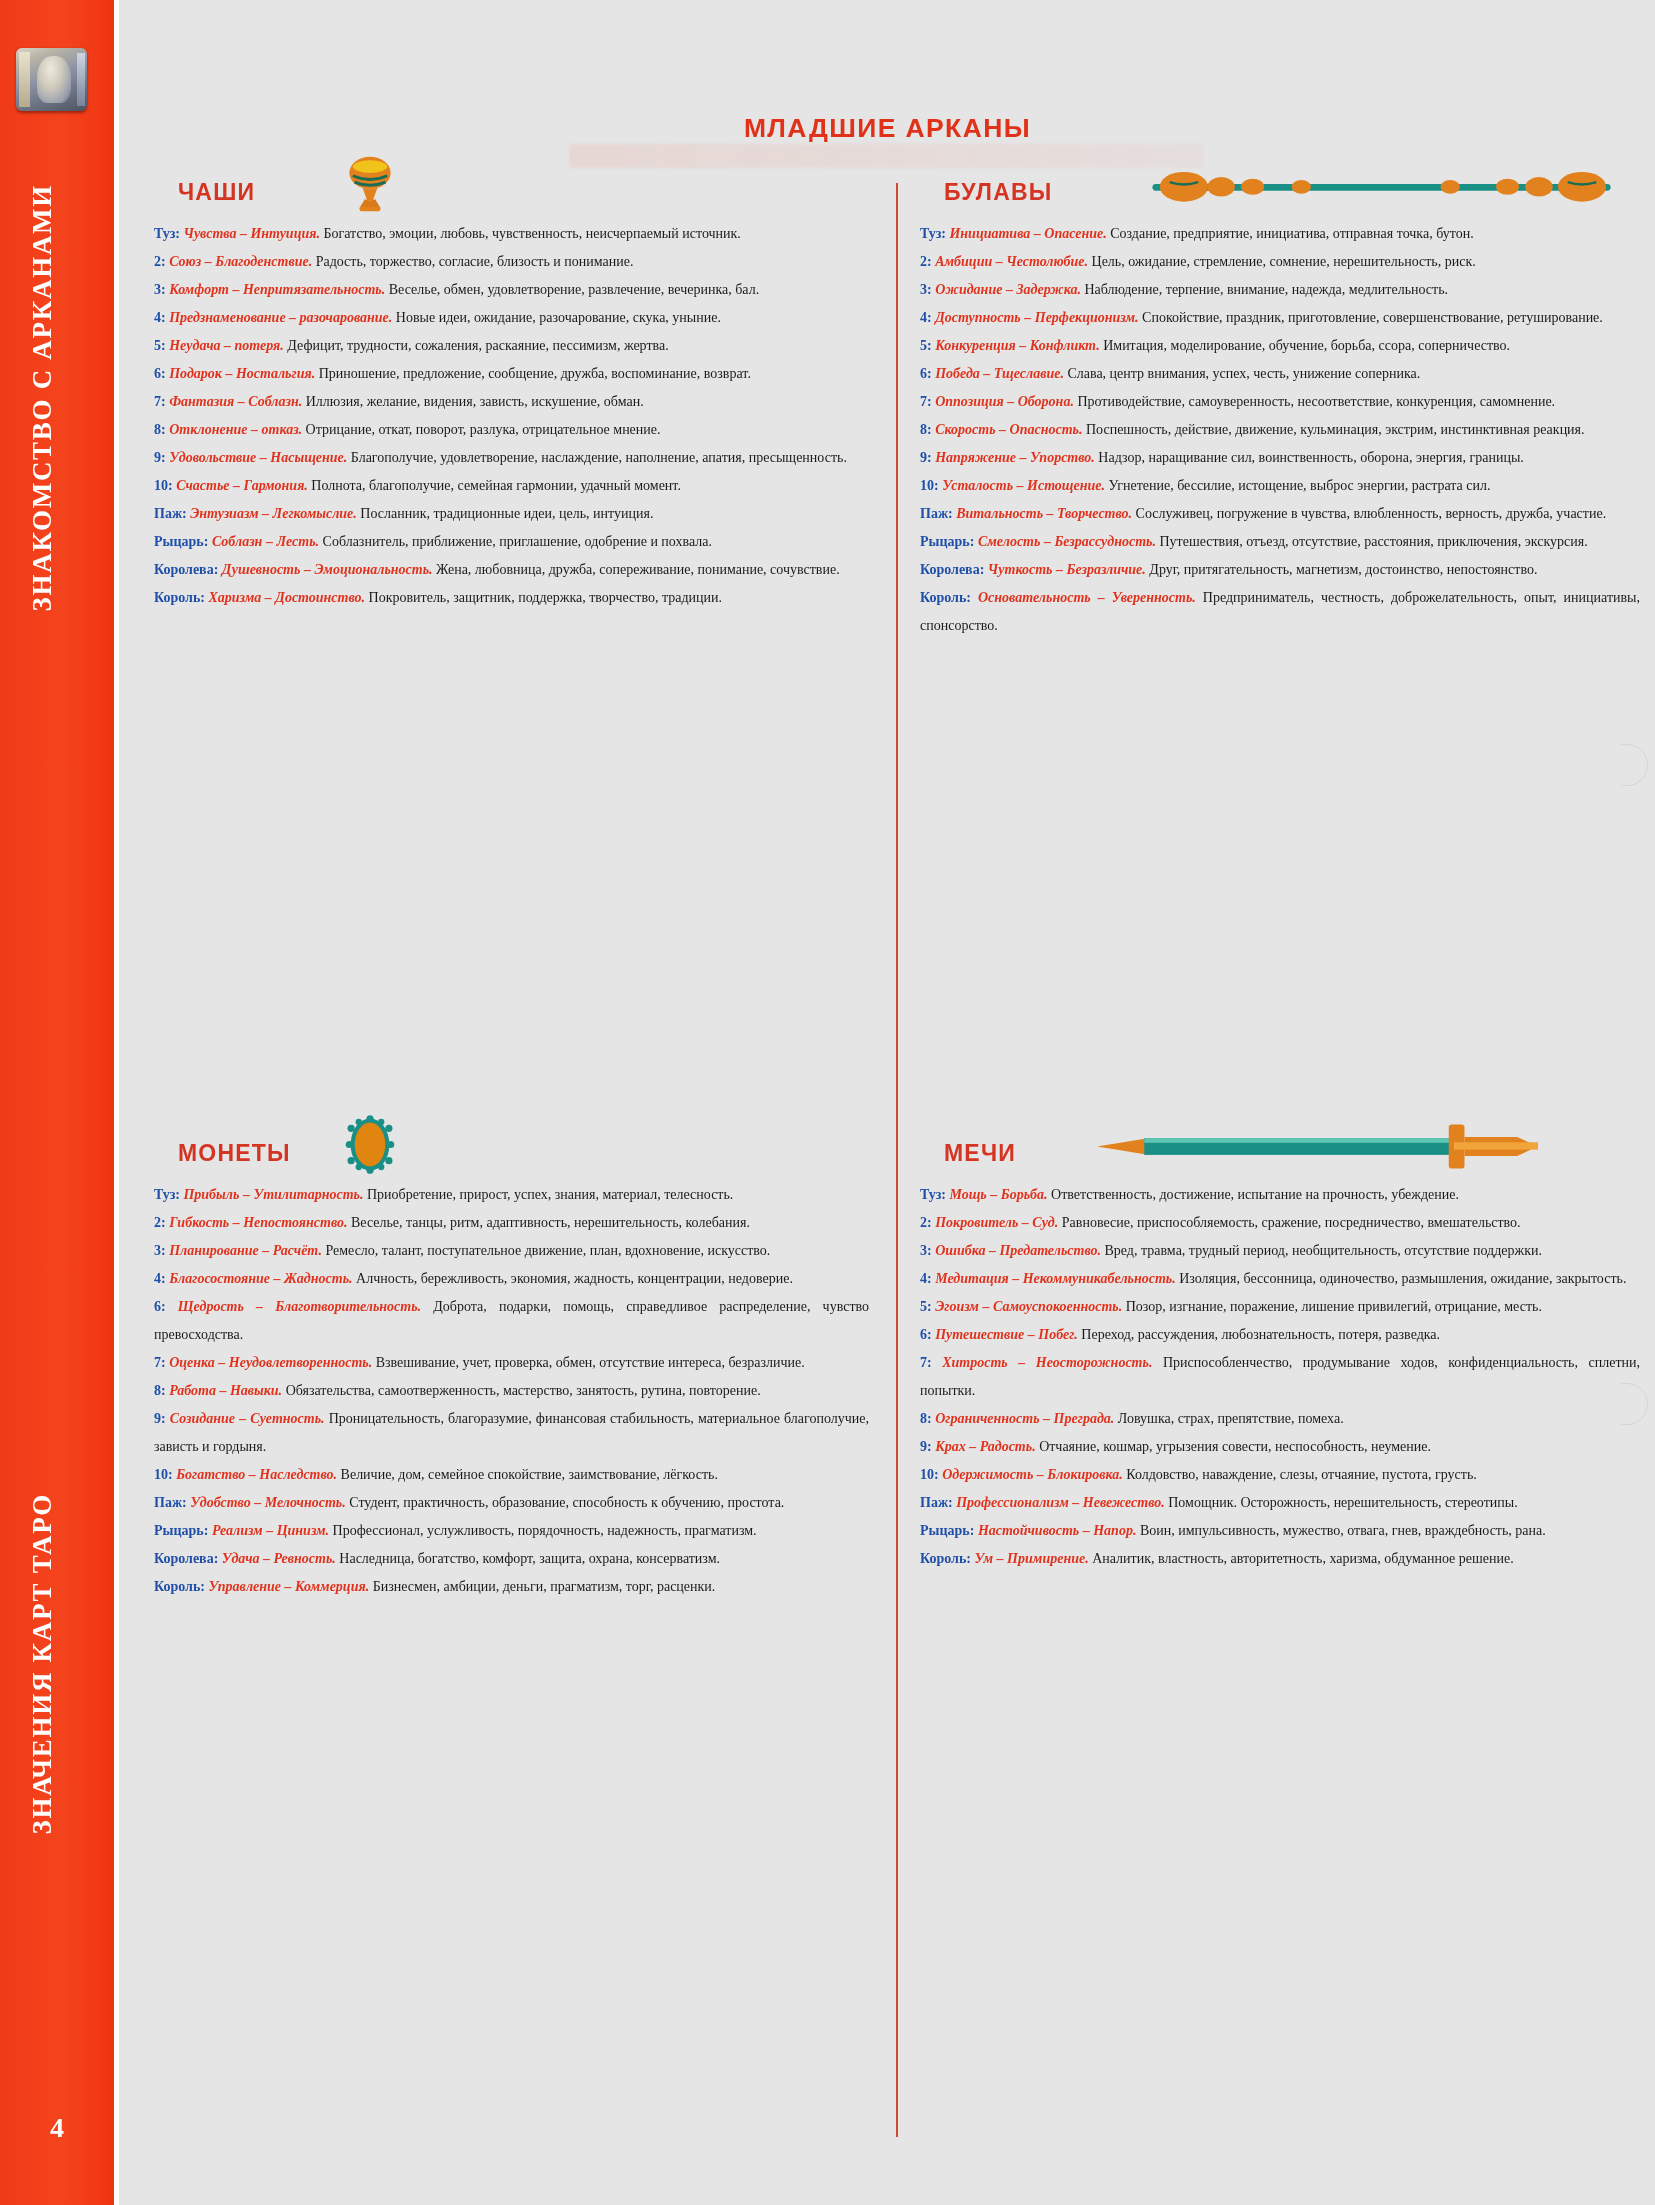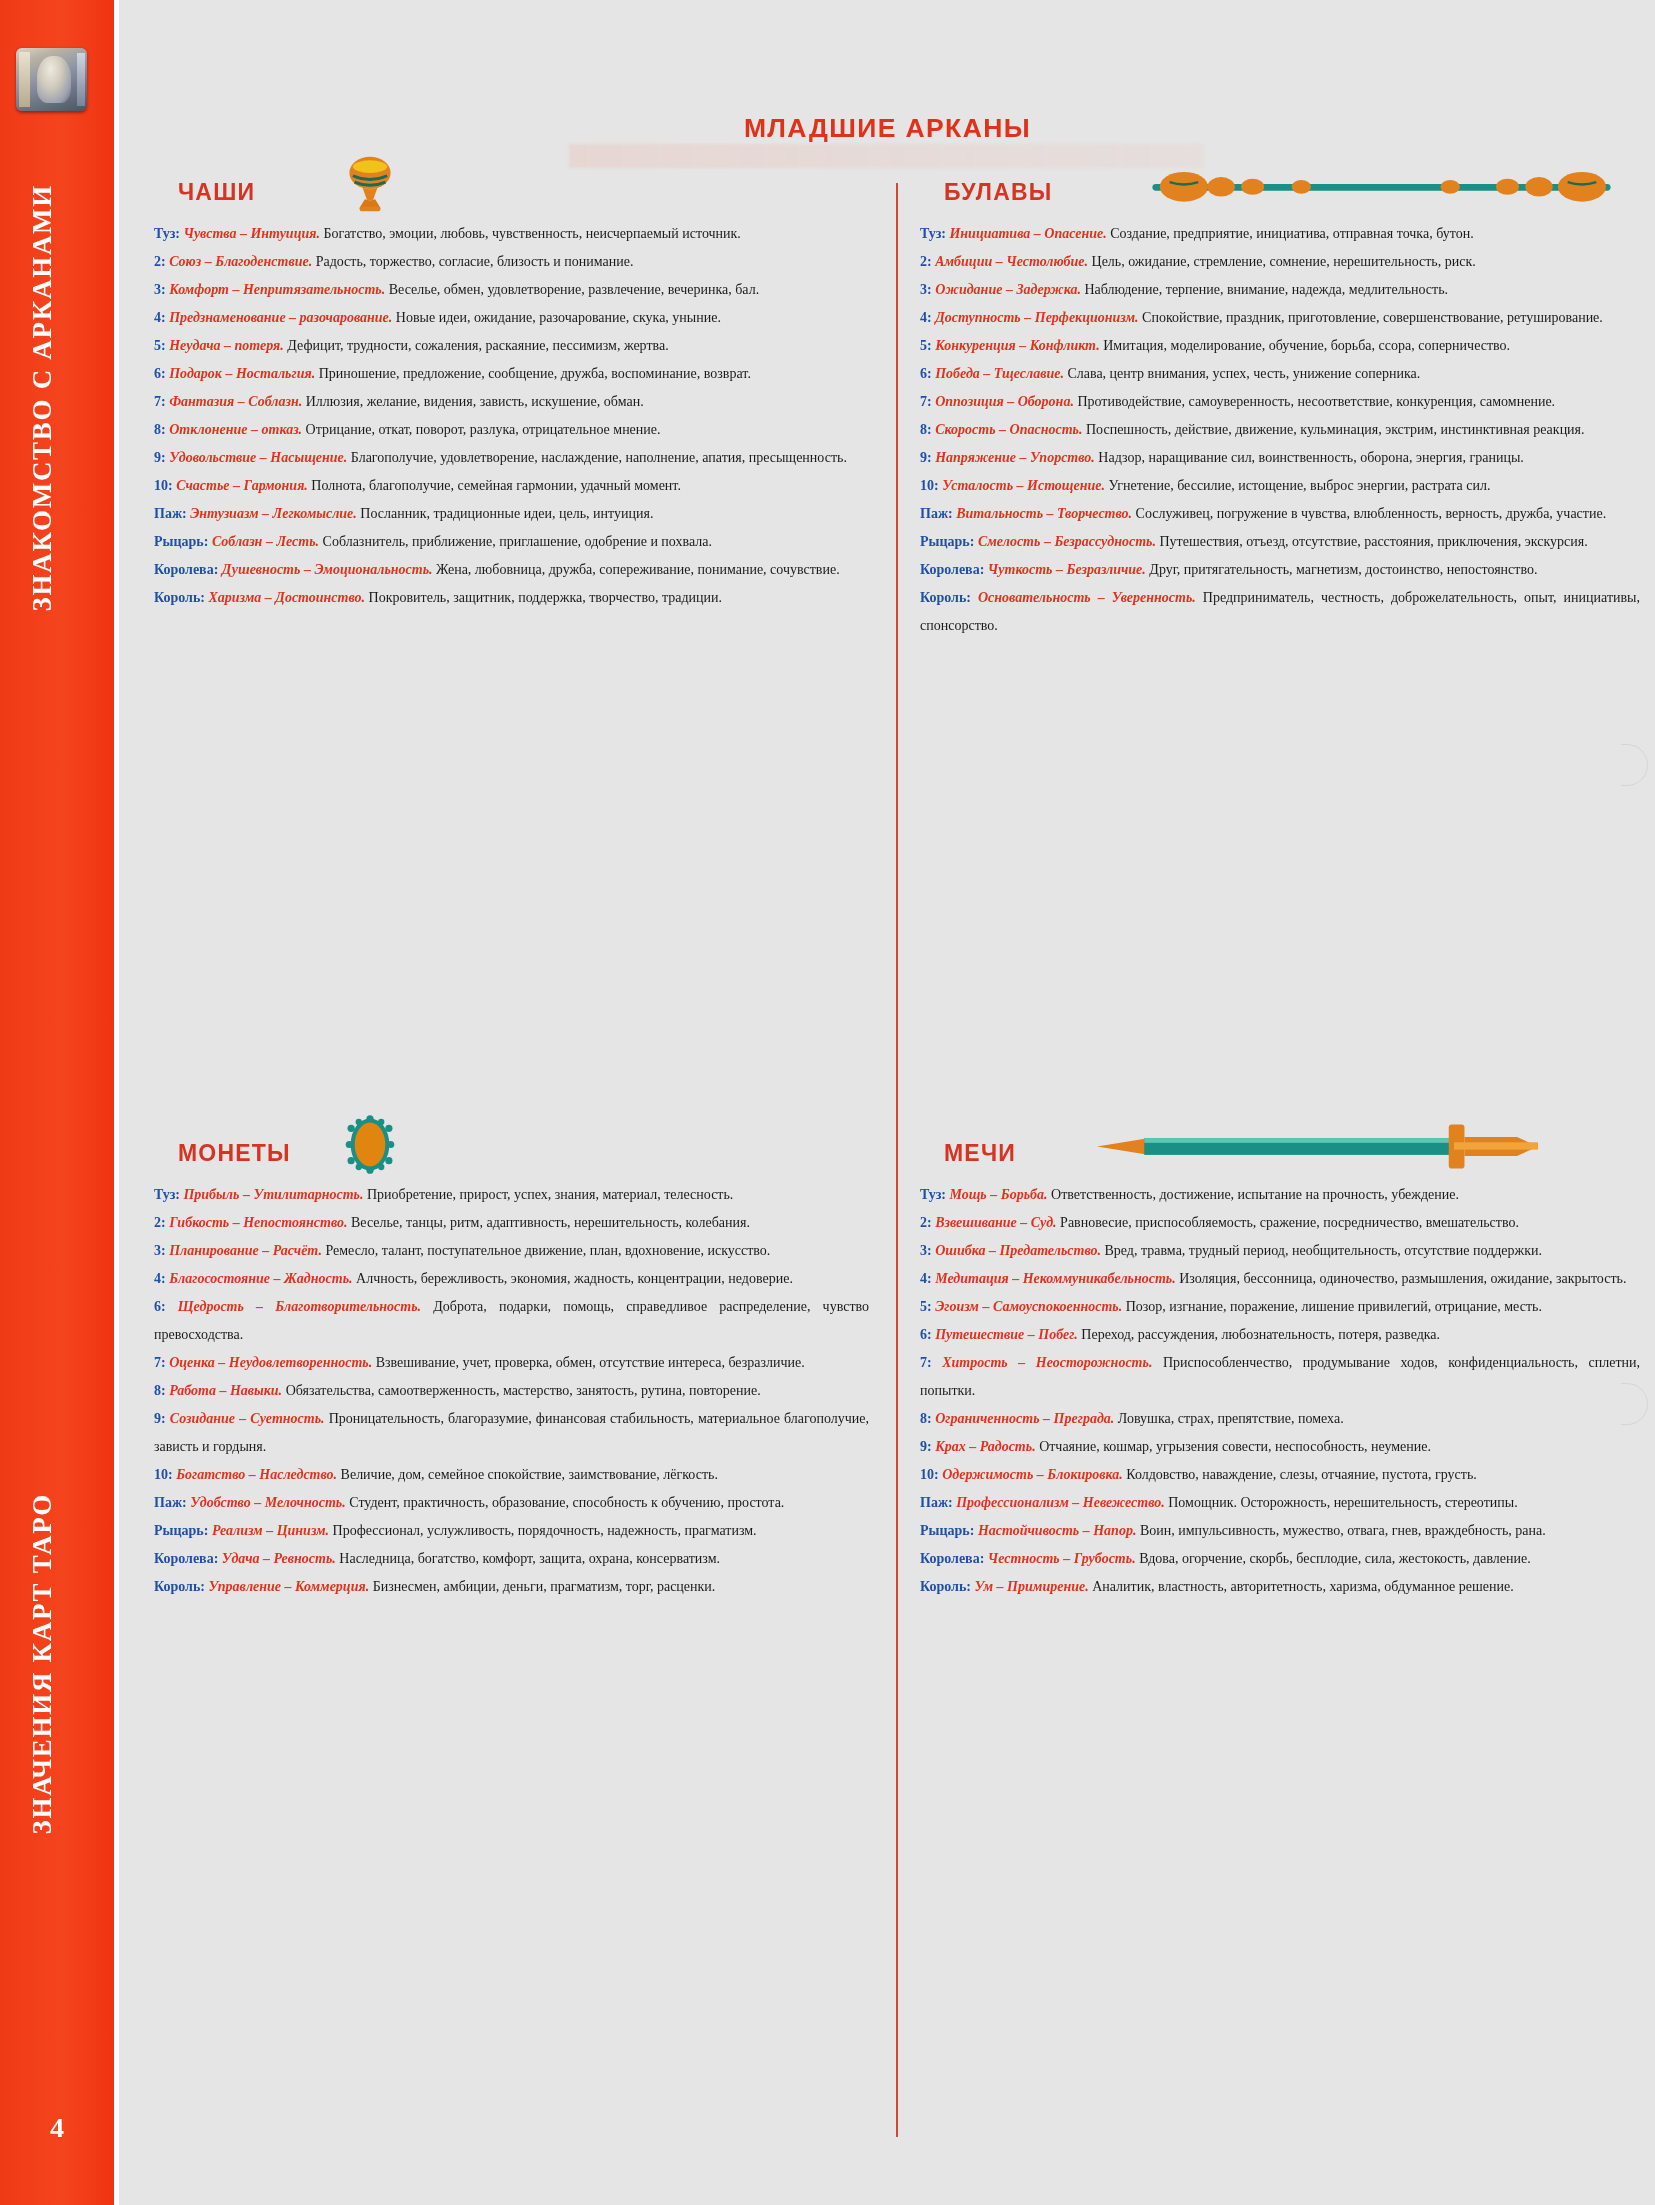--- a/index.html
+++ b/index.html
@@ -281,30 +281,29 @@
         <path d="M20 60 L120 44 L120 76 Z" fill="#e2821e"></path>
         <rect x="110" y="44" width="590" height="32" fill="#1a8f86"></rect>
         <rect x="110" y="44" width="590" height="9" fill="#5fc6b4"></rect>
         <rect x="690" y="18" width="30" height="84" rx="6" fill="#e2821e"></rect>
         <path d="M720 42 L820 42 L860 60 L820 78 L720 78 Z" fill="#e2821e"></path>
         <rect x="700" y="52" width="160" height="14" fill="#f0a43a"></rect>
       </svg>
     </div>
     <div class="entries">
         <p class="entry"><span class="rank">Туз:</span> <span class="kw">Мощь – Борьба.</span> <span class="desc">Ответственность, достижение, испытание на прочность, убеждение.</span></p>
-        <p class="entry"><span class="rank">2:</span> <span class="kw">Взвешивание – Суд.</span> <span class="desc">Равновесие, приспособляемость, сражение, посредничество, вмешательство.</span></p>
+        <p class="entry"><span class="rank">2:</span> <span class="kw">Покровитель – Суд.</span> <span class="desc">Равновесие, приспособляемость, сражение, посредничество, вмешательство.</span></p>
         <p class="entry"><span class="rank">3:</span> <span class="kw">Ошибка – Предательство.</span> <span class="desc">Вред, травма, трудный период, необщительность, отсутствие поддержки.</span></p>
         <p class="entry"><span class="rank">4:</span> <span class="kw">Медитация – Некоммуникабельность.</span> <span class="desc">Изоляция, бессонница, одиночество, размышления, ожидание, закрытость.</span></p>
         <p class="entry"><span class="rank">5:</span> <span class="kw">Эгоизм – Самоуспокоенность.</span> <span class="desc">Позор, изгнание, поражение, лишение привилегий, отрицание, месть.</span></p>
         <p class="entry"><span class="rank">6:</span> <span class="kw">Путешествие – Побег.</span> <span class="desc">Переход, рассуждения, любознательность, потеря, разведка.</span></p>
         <p class="entry"><span class="rank">7:</span> <span class="kw">Хитрость – Неосторожность.</span> <span class="desc">Приспособленчество, продумывание ходов, конфиденциальность, сплетни, попытки.</span></p>
         <p class="entry"><span class="rank">8:</span> <span class="kw">Ограниченность – Преграда.</span> <span class="desc">Ловушка, страх, препятствие, помеха.</span></p>
         <p class="entry"><span class="rank">9:</span> <span class="kw">Крах – Радость.</span> <span class="desc">Отчаяние, кошмар, угрызения совести, неспособность, неумение.</span></p>
         <p class="entry"><span class="rank">10:</span> <span class="kw">Одержимость – Блокировка.</span> <span class="desc">Колдовство, наваждение, слезы, отчаяние, пустота, грусть.</span></p>
         <p class="entry"><span class="rank">Паж:</span> <span class="kw">Профессионализм – Невежество.</span> <span class="desc">Помощник. Осторожность, нерешительность, стереотипы.</span></p>
         <p class="entry"><span class="rank">Рыцарь:</span> <span class="kw">Настойчивость – Напор.</span> <span class="desc">Воин, импульсивность, мужество, отвага, гнев, враждебность, рана.</span></p>
-        <p class="entry"><span class="rank">Королева:</span> <span class="kw">Честность – Грубость.</span> <span class="desc">Вдова, огорчение, скорбь, бесплодие, сила, жестокость, давление.</span></p>
         <p class="entry"><span class="rank">Король:</span> <span class="kw">Ум – Примирение.</span> <span class="desc">Аналитик, властность, авторитетность, харизма, обдуманное решение.</span></p>
       </div>
   </div>
 
 </div>
 
 
 </body></html>

